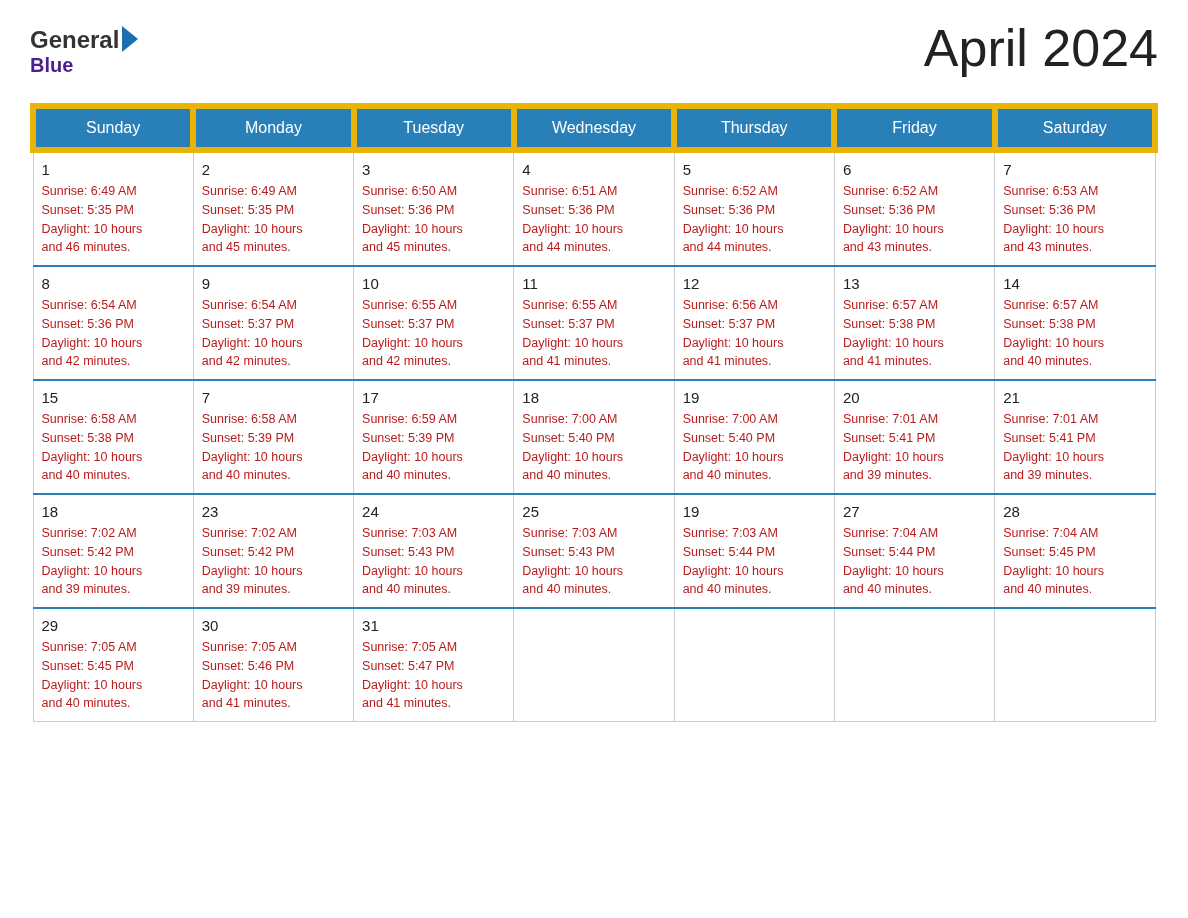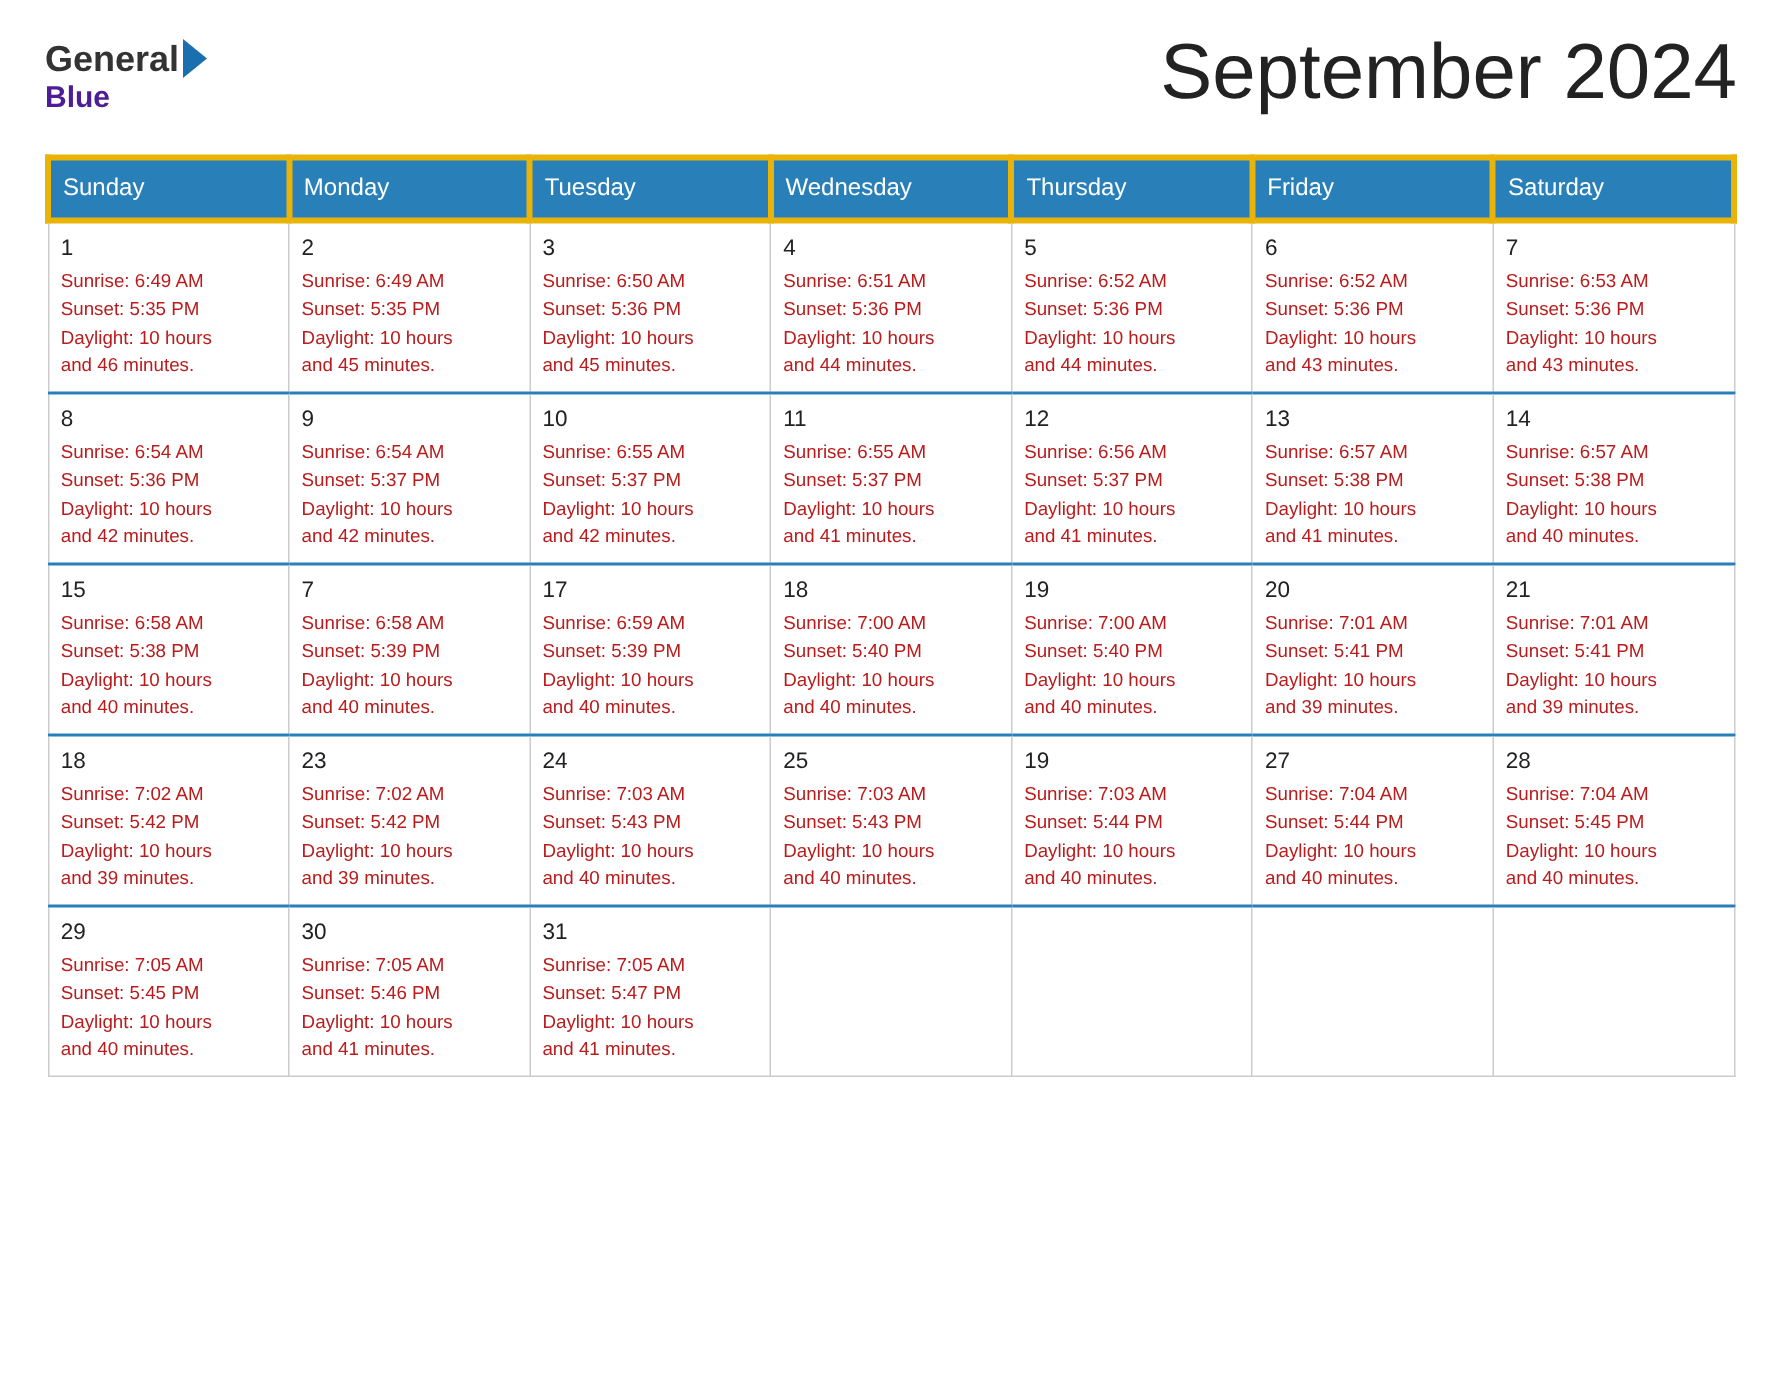--- a/index.html
+++ b/index.html
@@ -33,22 +33,22 @@
       width: 100%;
       border-collapse: collapse;
       margin-top: 10px;
     }
     .calendar th {
       background-color: #2980b9;
       color: #fff;
       padding: 10px 8px;
       font-size: 16px;
       font-weight: normal;
-      text-align: left;
-      border: 4px solid #eab308;
+      text-align: center;
+      border: 6px solid #eab308;
     }
     .calendar td {
       vertical-align: top;
       padding: 8px;
       border: 1px solid #ccc;
       border-top: 2px solid #2980b9;
       width: calc(100% / 7);
       min-height: 100px;
       font-size: 13px;
       color: #222;
@@ -102,21 +102,21 @@
   <div class="logo-container">
     <div>
       <div style="display:flex; align-items:center;">
         <span class="general-text">General</span>
         <span class="arrow-shape"></span>
       </div>
       <div class="blue-text">Blue</div>
     </div>
   </div>
   <div class="title-section">
-    <div class="month-title">September 2024</div>
+    <div class="month-title">April 2024</div>
   </div>
 </div>
 
 <table class="calendar">
   <thead>
     <tr>
     <th>Sunday</th>
         <th>Monday</th>
         <th>Tuesday</th>
         <th>Wednesday</th>

